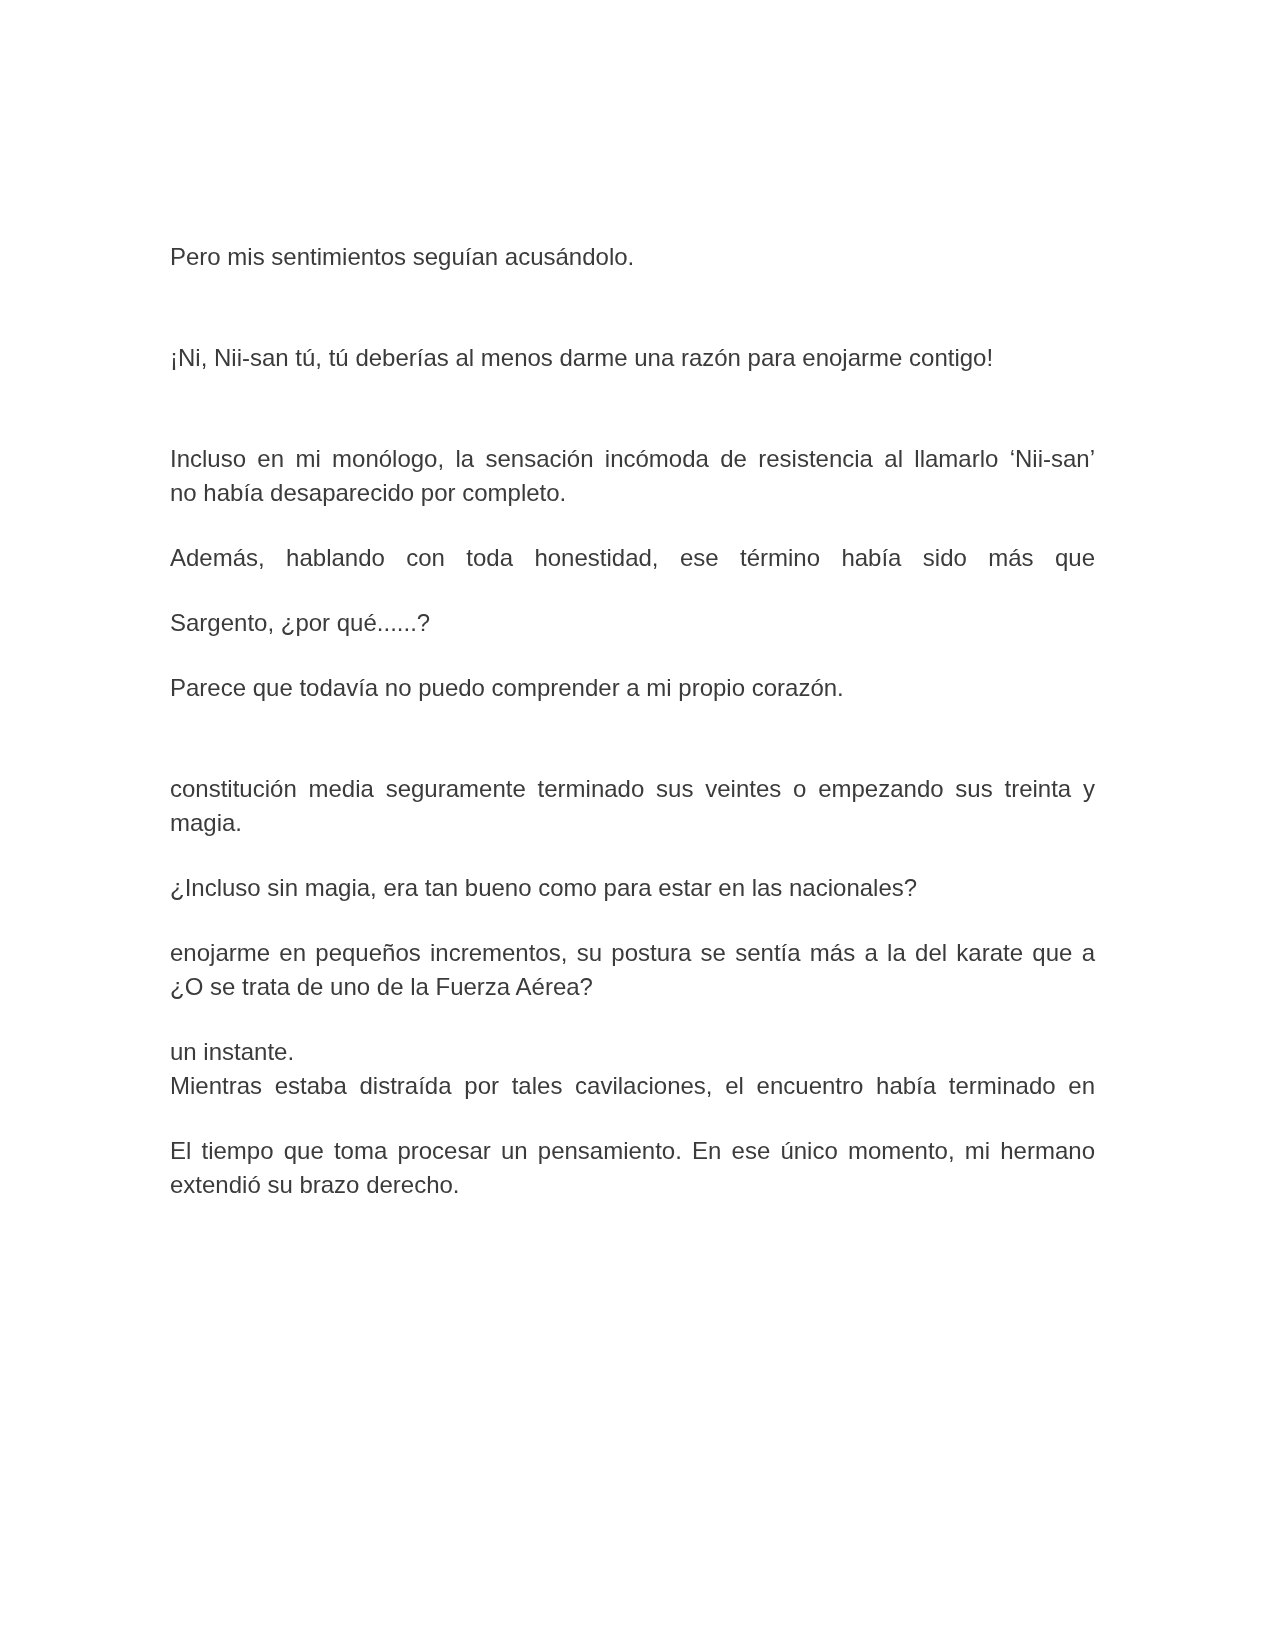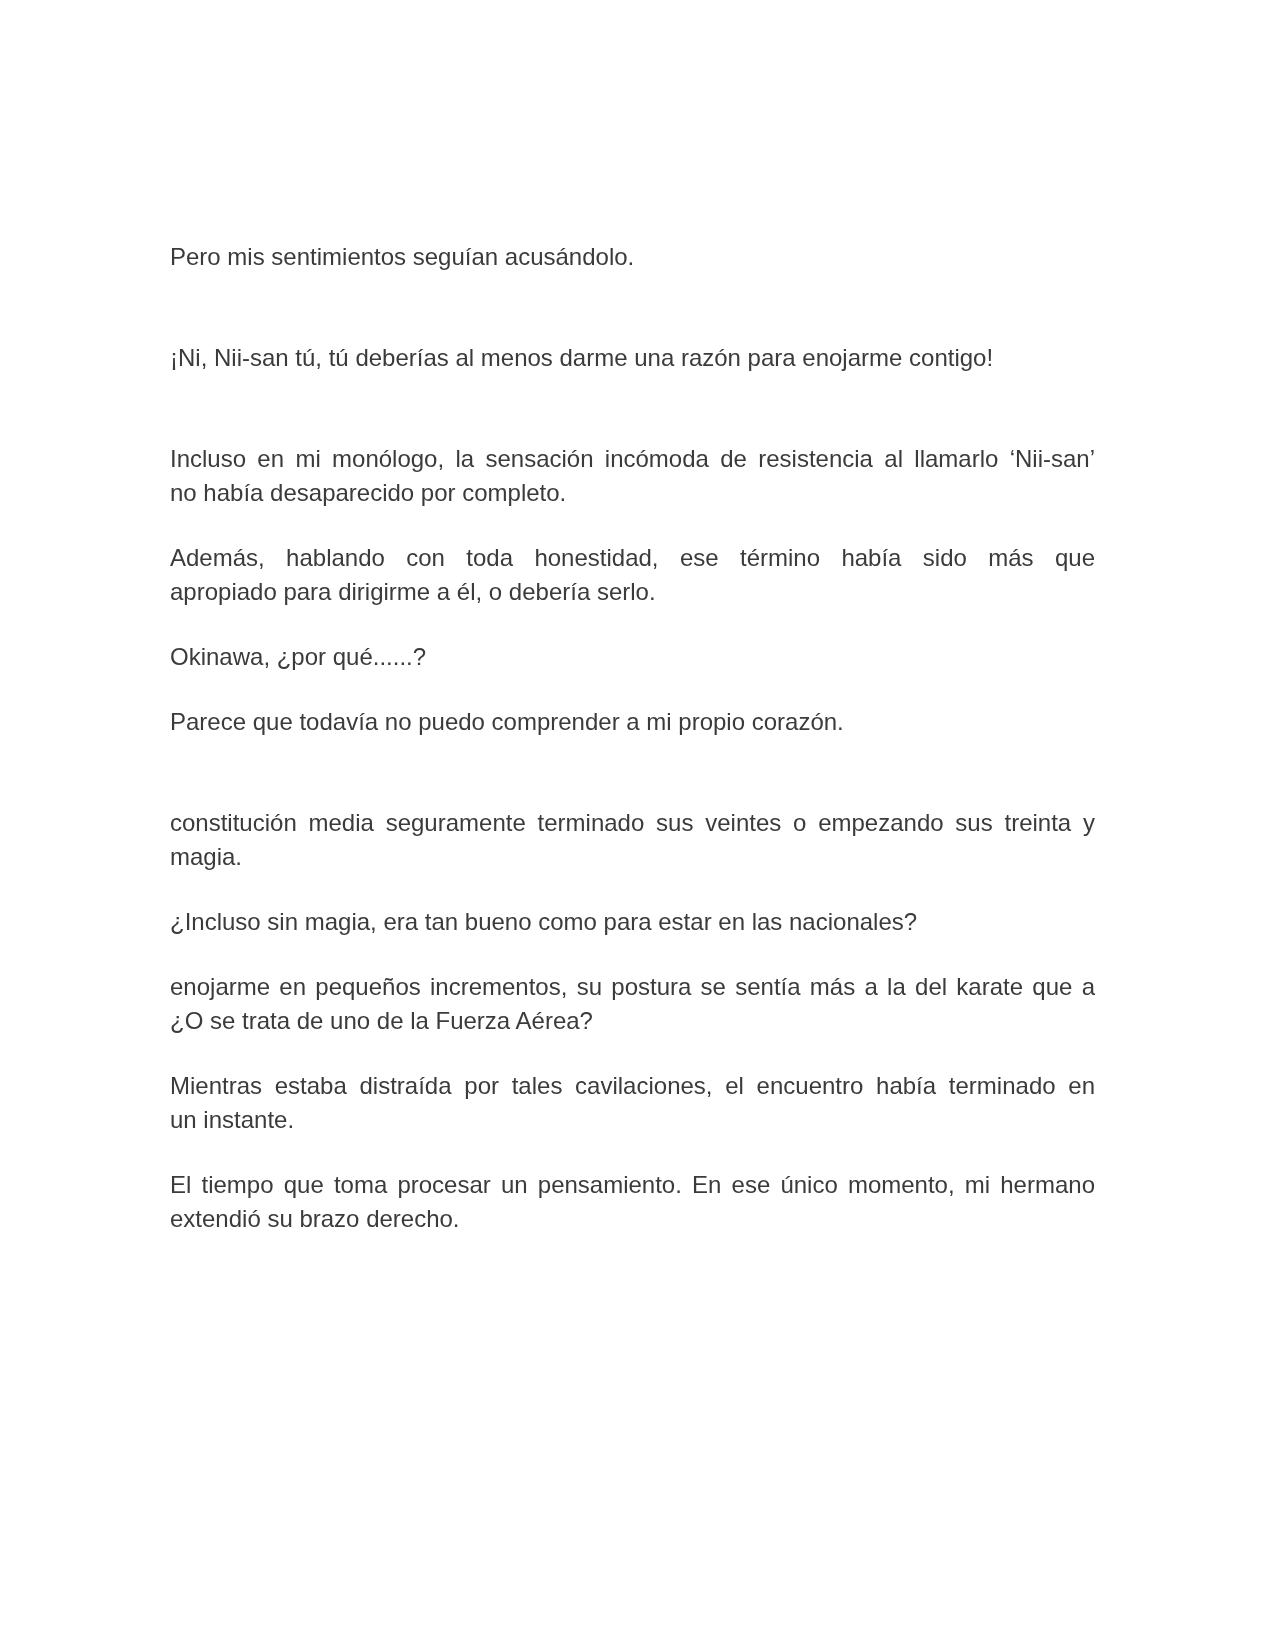--- a/index.html
+++ b/index.html
@@ -61,25 +61,24 @@
 
     <div class="spacer"></div>
 
     <div class="paragraph">
       <div class="line">Incluso en mi monólogo, la sensación incómoda de resistencia al llamarlo ‘Nii-san’</div>
       <div class="line last">no había desaparecido por completo.</div>
     </div>
 
     <div class="paragraph">
       <div class="line">Además, hablando con toda honestidad, ese término había sido más que</div>
-      <div class="line last">apropiado para dirigirme a él, o debería serlo.</div>
     </div>
 
     <div class="paragraph">
-      <div class="line last">Okinawa, ¿por qué......?</div>
+      <div class="line last">Sargento, ¿por qué......?</div>
     </div>
 
     <div class="paragraph">
       <div class="line last">Parece que todavía no puedo comprender a mi propio corazón.</div>
     </div>
 
     <div class="spacer"></div>
 
     <div class="paragraph">
       <div class="line">constitución media seguramente terminado sus veintes o empezando sus treinta y</div>
@@ -90,22 +89,22 @@
     <div class="paragraph">
       <div class="line last">¿Incluso sin magia, era tan bueno como para estar en las nacionales?</div>
     </div>
 
     <div class="paragraph">
       <div class="line">enojarme en pequeños incrementos, su postura se sentía más a la del karate que a</div>
       <div class="line last">¿O se trata de uno de la Fuerza Aérea?</div>
     </div>
 
     <div class="paragraph">
+      <div class="line last">un instante.</div>
       <div class="line">Mientras estaba distraída por tales cavilaciones, el encuentro había terminado en</div>
-      <div class="line last">un instante.</div>
     </div>
 
     <div class="paragraph">
       <div class="line">El tiempo que toma procesar un pensamiento. En ese único momento, mi hermano</div>
       <div class="line last">extendió su brazo derecho.</div>
     </div>
 
   </div>
 </div>
 

